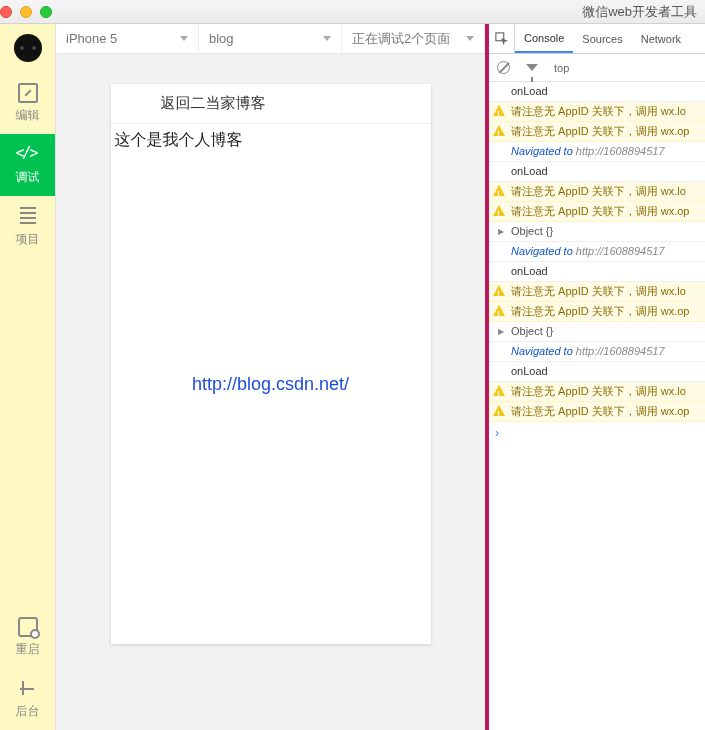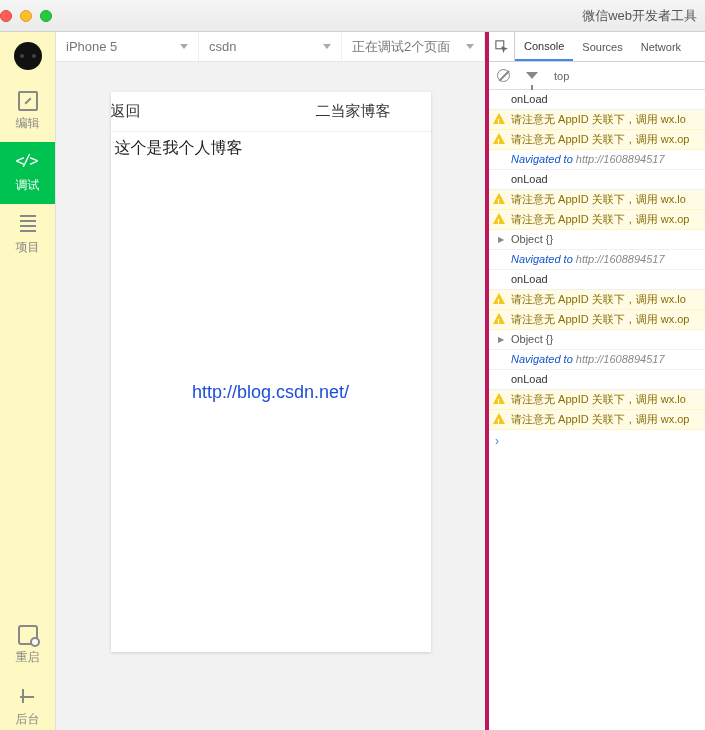--- a/index.html
+++ b/index.html
@@ -1,17 +1,17 @@
 <!DOCTYPE html>
 <html><head>
 <meta charset="utf-8">
 <style>
 *{box-sizing:border-box;margin:0;padding:0;font-family:-apple-system,"Helvetica Neue",Arial,sans-serif}
 body{width:705px;height:730px;overflow:hidden;background:#e8e8e8;font-size:12px}
-.titlebar{height:32px;background:linear-gradient(#f5f5f5,#ebebeb);display:flex;align-items:center;padding:0 0;position:relative;border-bottom:1px solid #d0d0d0}
+.titlebar{height:24px;background:linear-gradient(#f5f5f5,#ebebeb);display:flex;align-items:center;padding:0 0;position:relative;border-bottom:1px solid #d0d0d0}
 .traffic{display:flex;gap:8px}
 .dot{width:12px;height:12px;border-radius:50%}
 .dot.r{background:#ff5f56;border:1px solid #e0443e}
 .dot.y{background:#ffbd2e;border:1px solid #dea123}
 .dot.g{background:#27c93f;border:1px solid #1aab29}
 .title{position:absolute;left:50%;transform:translateX(-50%);right:8px;text-align:right;color:#555;font-size:13px;left:auto;transform:none}
 .main{display:flex;height:706px}
 .sidebar{width:56px;background:#fef9c3;display:flex;flex-direction:column;border-right:1px solid #e0e0e0}
 .avatar{width:28px;height:28px;border-radius:50%;background:#111;margin:10px auto;position:relative}
 .avatar:before,.avatar:after{content:"";position:absolute;width:4px;height:4px;background:#444;border-radius:50%;top:12px}
@@ -29,22 +29,22 @@
 .ico-backend:before{content:"";position:absolute;width:2px;height:14px;background:currentColor;left:4px;top:2px}
 .ico-backend:after{content:"";position:absolute;width:14px;height:2px;background:currentColor;left:2px;top:9px}
 .spacer{flex:1}
 .center{flex:1;display:flex;flex-direction:column;background:#f2f2f2;min-width:0}
 .toolbar{height:30px;background:#fff;display:flex;align-items:center;border-bottom:1px solid #e5e5e5}
 .dd{flex:1;display:flex;align-items:center;justify-content:space-between;padding:16px 10px;color:#777;border-right:1px solid #eee;height:100%;cursor:pointer;font-size:13px}
 .caret{width:0;height:0;border-left:4px solid transparent;border-right:4px solid transparent;border-top:5px solid #aaa}
 .preview-wrap{flex:1;display:flex;justify-content:center;padding-top:30px}
 .phone{width:320px;height:560px;background:#fff;box-shadow:0 1px 3px rgba(0,0,0,0.15);position:relative}
 .phone-hdr{height:40px;display:flex;align-items:center;border-bottom:1px solid #eee;font-size:15px;color:#333}
-.back{width:80px;text-align:left}
-.ptitle{flex:1;text-align:right;padding-right:40px}
+.back{width:80px;text-align:right}
+.ptitle{flex:1;text-align:left;padding-right:40px}
 .content{padding:6px 4px;font-size:16px;color:#222}
 .wm{position:absolute;top:290px;left:50%;transform:translateX(-50%);color:#1d4ed8;font-size:18px;font-family:Liberation Sans, sans-serif;pointer-events:none;white-space:nowrap}
 .devtools{width:220px;background:#fff;border-left:4px solid #be185d;display:flex;flex-direction:column;font-size:11px}
 .dt-tabs{height:30px;display:flex;align-items:center;border-bottom:1px solid #d0d0d0;color:#555}
 .inspect{width:26px;display:flex;justify-content:center;border-right:1px solid #d0d0d0;height:100%;align-items:center}
 .inspect svg{width:14px;height:14px}
 .tab{padding:0 9px;height:100%;display:flex;align-items:center;cursor:pointer}
 .tab.active{border-bottom:2px solid #4285f4;color:#333}
 .dt-filter{height:28px;display:flex;align-items:center;gap:16px;padding:0 8px;border-bottom:1px solid #e0e0e0;color:#666}
 .circ{width:13px;height:13px;border:1.5px solid #888;border-radius:50%;position:relative}
@@ -101,21 +101,21 @@
     </div>
   </div>
 
   <div class="center">
     <div class="toolbar">
       <div class="dd">
         <span>iPhone 5</span>
         <span class="caret"></span>
       </div>
       <div class="dd">
-        <span>csdn</span>
+        <span>blog</span>
         <span class="caret"></span>
       </div>
       <div class="dd">
         <span>正在调试2个页面</span>
         <span class="caret"></span>
       </div>
     </div>
     <div class="preview-wrap">
       <div class="phone">
         <div class="phone-hdr">

